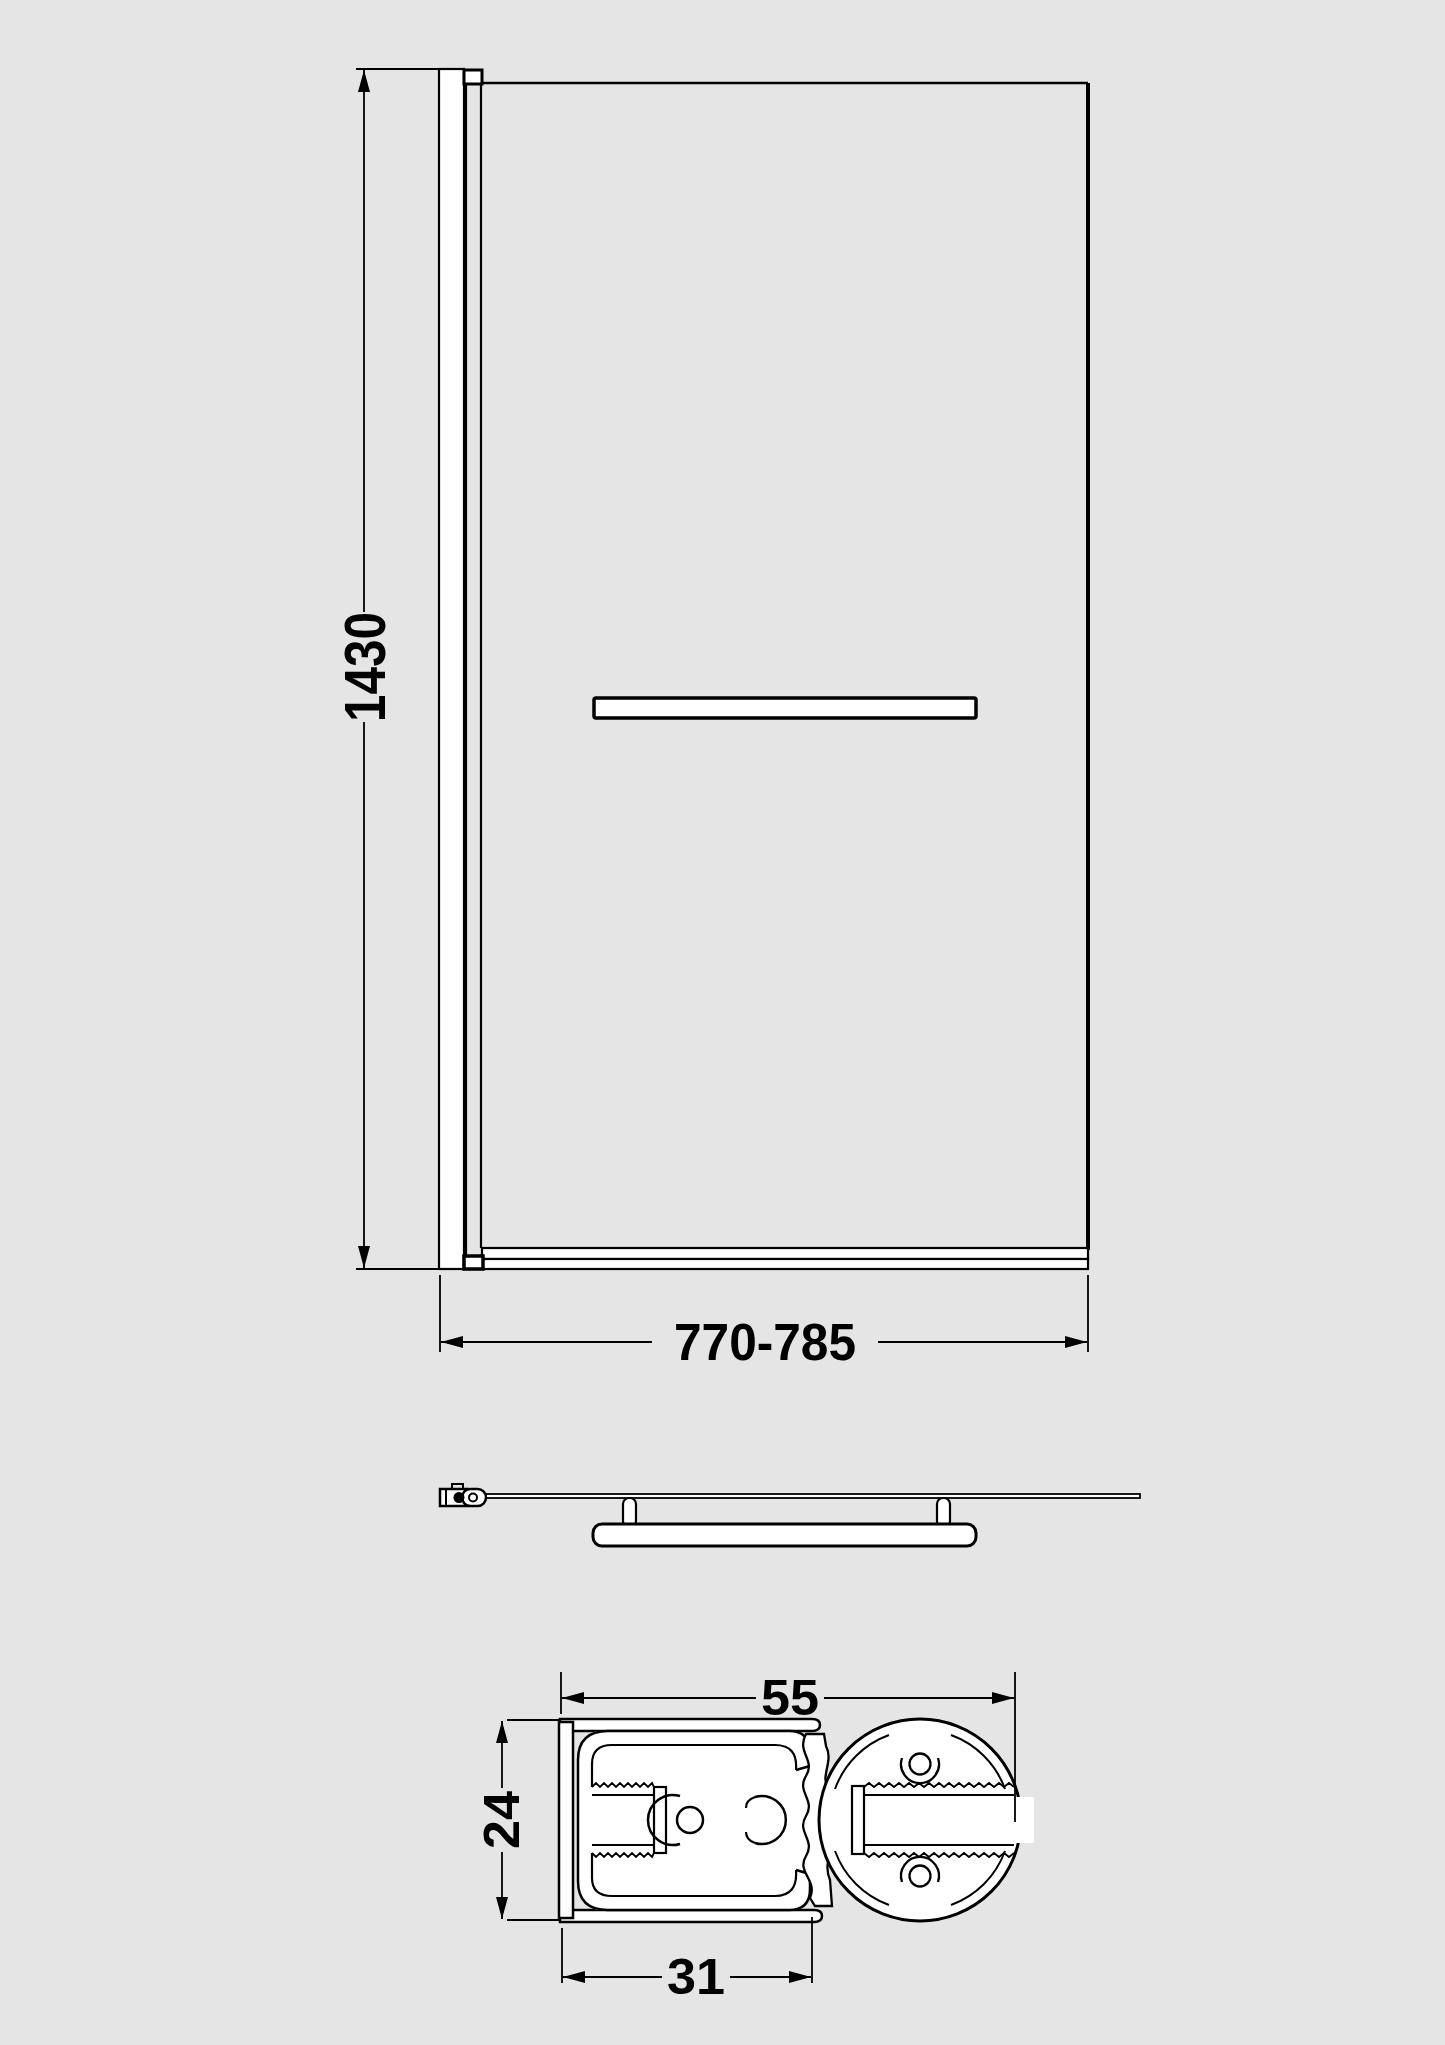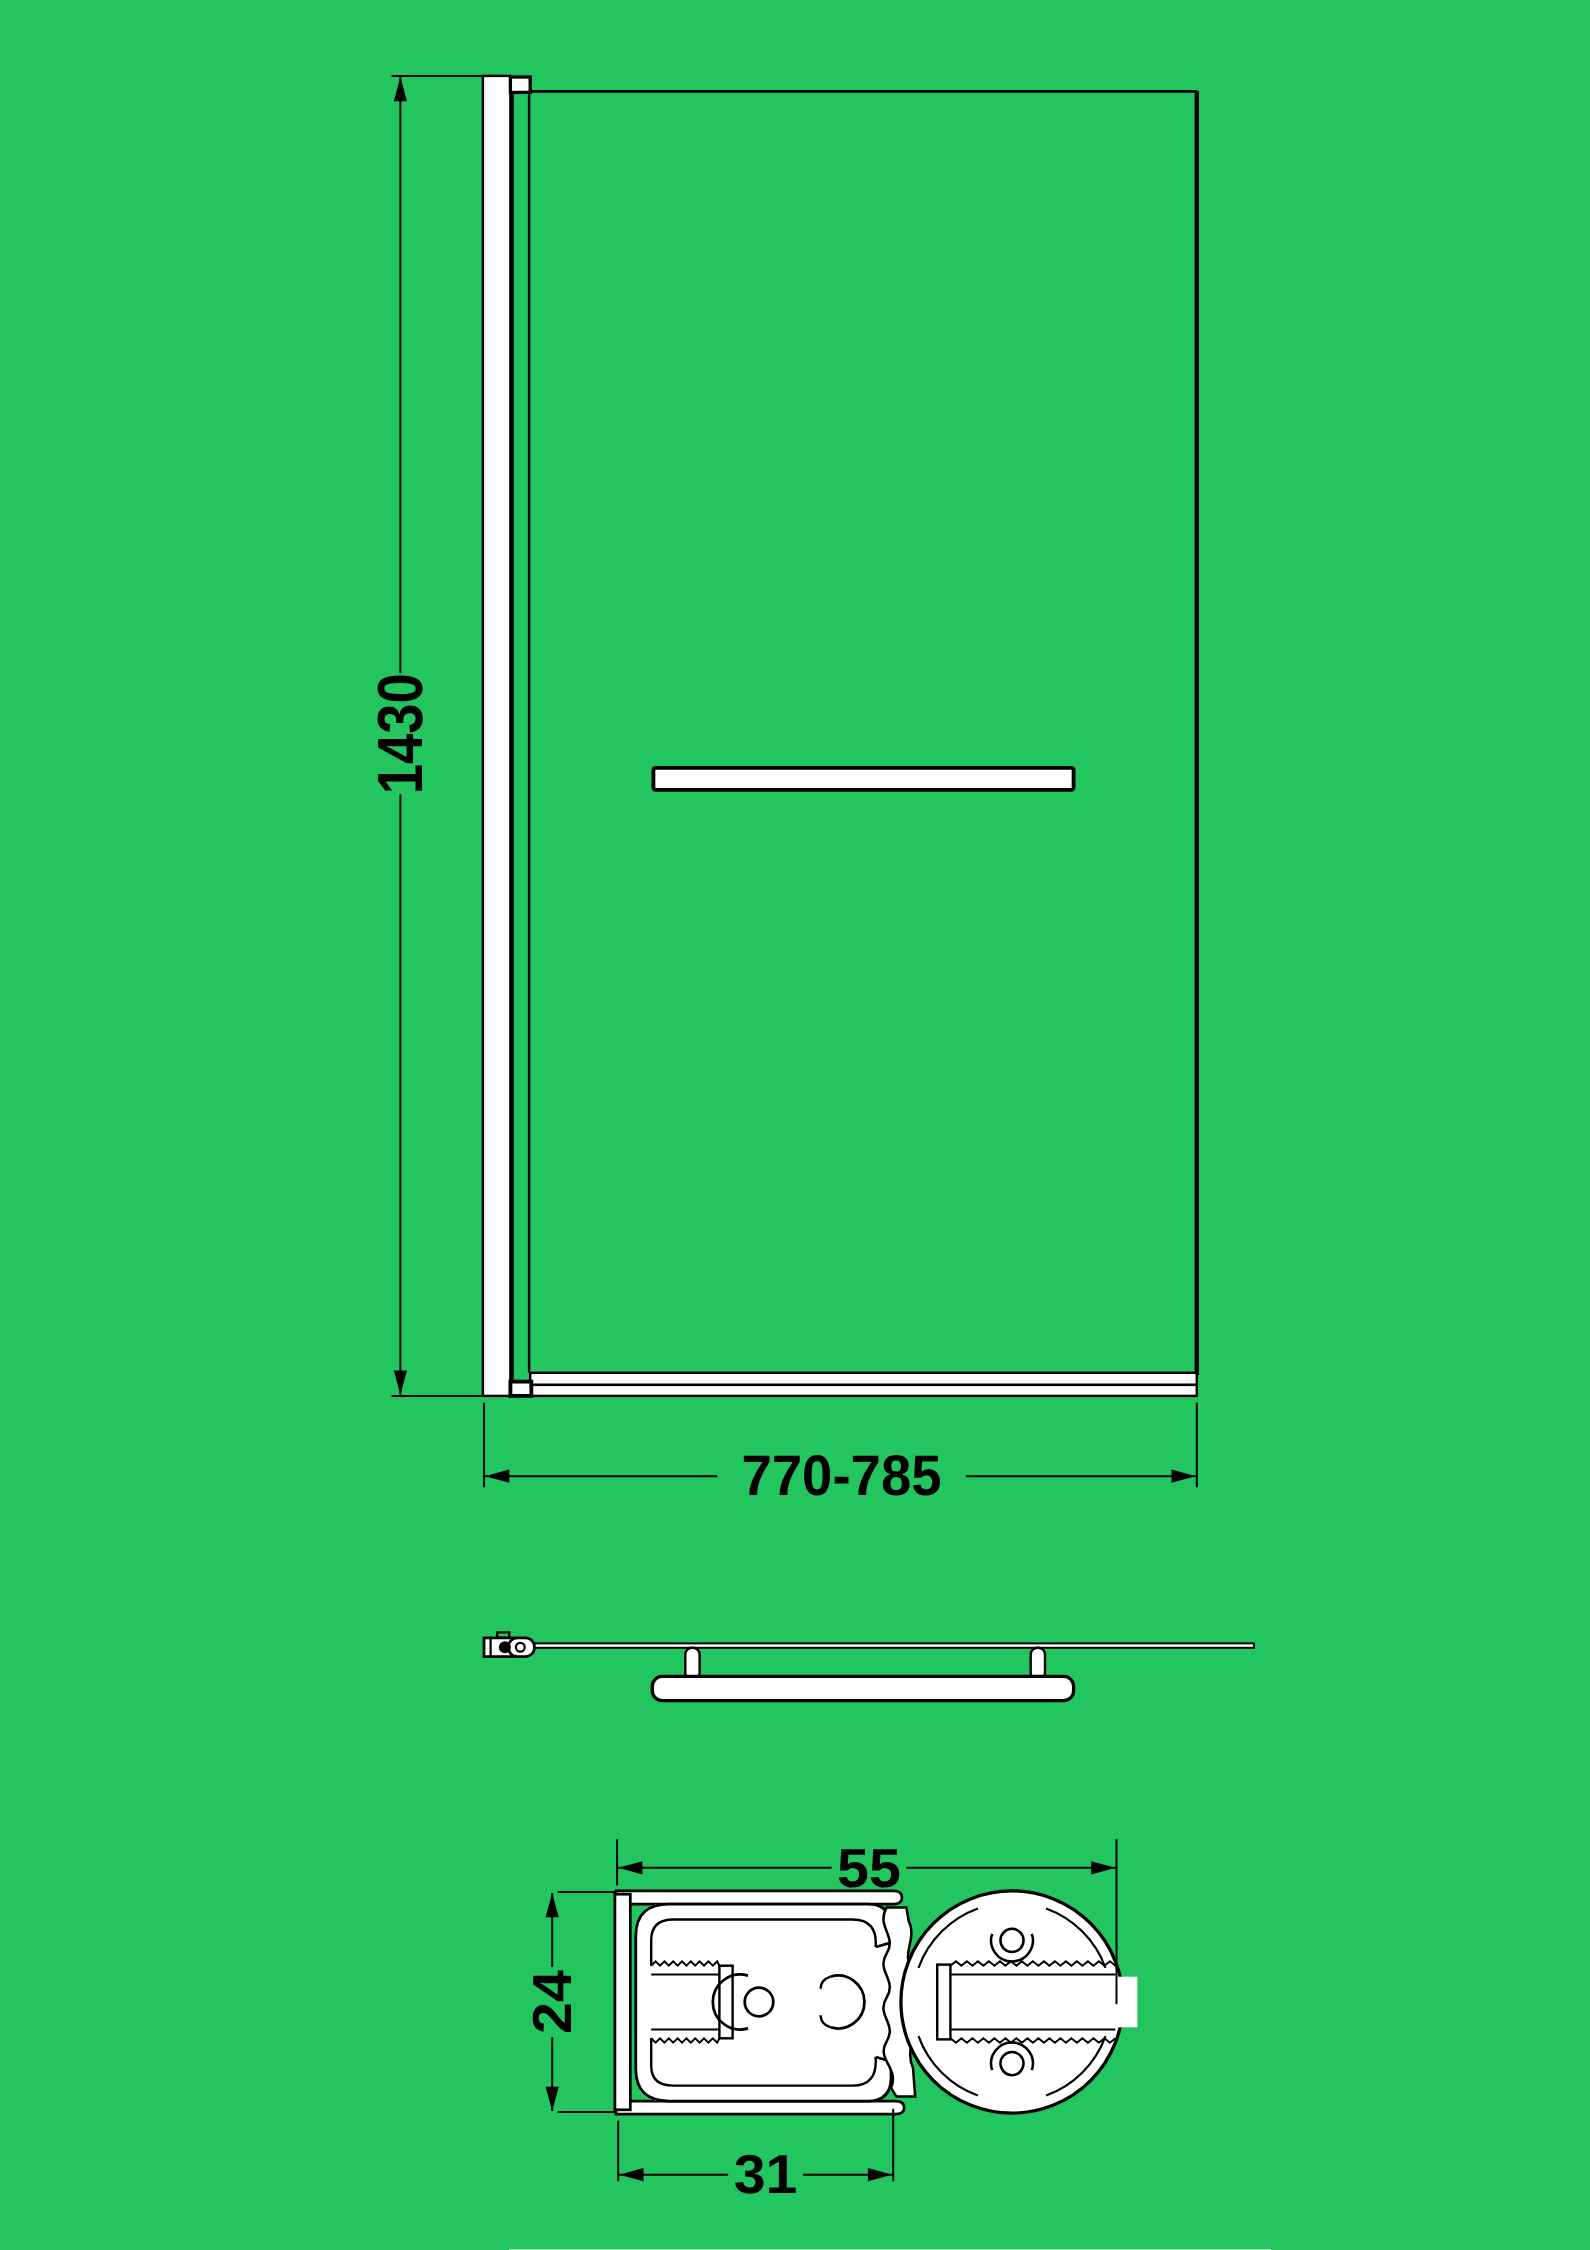--- a/index.html
+++ b/index.html
@@ -1,16 +1,16 @@
 <!DOCTYPE html>
 <html><head>
 <meta charset="utf-8">
 <style>
   html,body{margin:0;padding:0;background:#ffffff;}
-  .canvas{position:relative;width:1445px;height:2045px;background:#22c55e;overflow:hidden;
+  .canvas{position:relative;width:1445px;height:2045px;background:#e5e5e5;overflow:hidden;
           font-family:"Liberation Sans", sans-serif;}
   svg{position:absolute;left:0;top:0;}
   svg text{font-family:"Liberation Sans", sans-serif;font-weight:bold;fill:#000;}
 </style>
 </head>
 <body>
 
 <div class="canvas">
 <svg width="1445" height="2045" viewBox="0 0 1445 2045">
 

